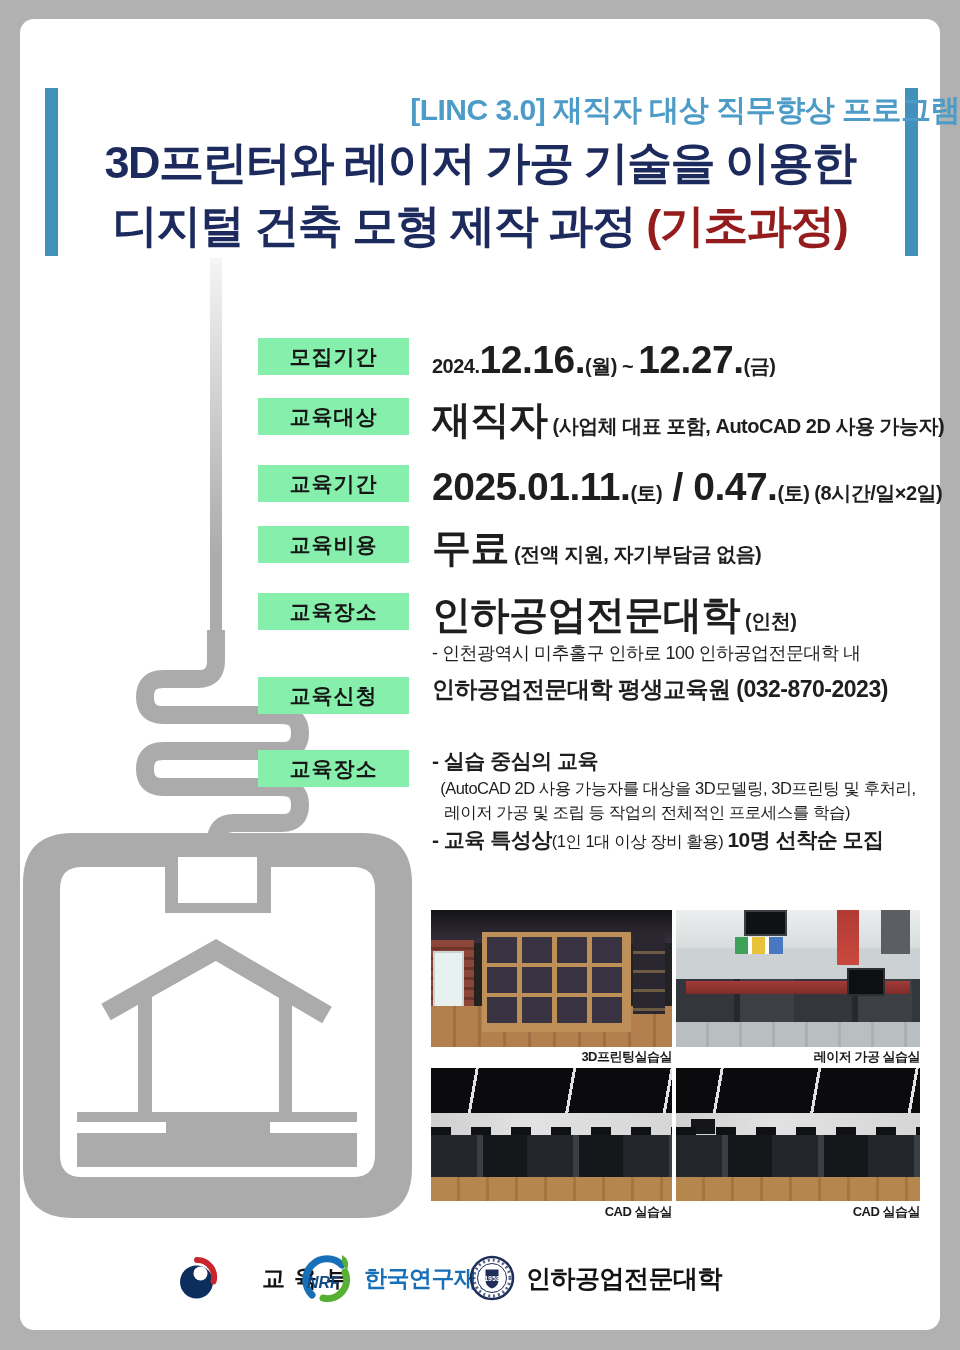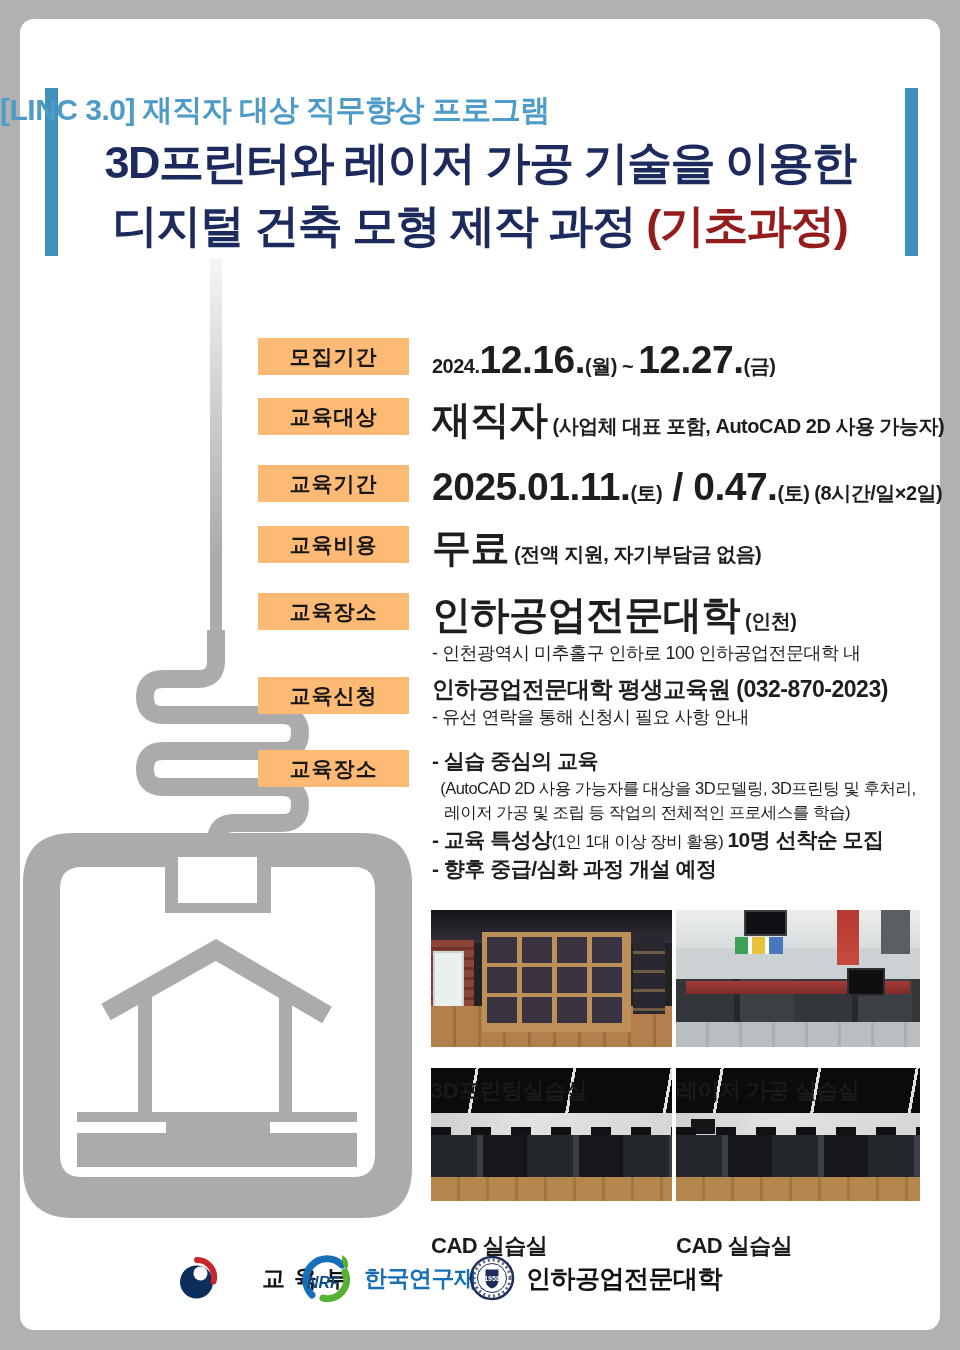--- a/index.html
+++ b/index.html
@@ -4,55 +4,55 @@
 <style>
   html,body{margin:0;padding:0;background:#9a9a9a;}
   .poster{position:relative;width:960px;height:1350px;background:#b1b1b1;overflow:hidden;
           font-family:"Liberation Sans","DejaVu Sans",sans-serif;}
   .card{position:absolute;left:20px;top:19px;width:920px;height:1311px;background:#ffffff;border-radius:14px;}
 
   
   .vbar{position:absolute;top:88px;width:13px;height:168px;background:#4191bc;}
   .vbar.left{left:45px;}
   .vbar.right{left:905px;}
-  .badge{position:absolute;left:0;top:90px;width:100%;text-align:left;
+  .badge{position:absolute;left:0;top:90px;width:100%;text-align:right;
          font-size:30px;font-weight:800;color:#4d9cc8;letter-spacing:-0.5px;}
   .title1{position:absolute;left:0;top:133px;width:100%;text-align:center;
           font-size:45px;font-weight:800;color:#1d2a5e;letter-spacing:-1.5px;}
   .title2{position:absolute;left:0;top:196px;width:100%;text-align:center;
           font-size:45px;font-weight:800;color:#1d2a5e;letter-spacing:-1.5px;}
   .title2 .suffix{color:#951c1c;}
 
   
   .filament-start{position:absolute;left:210px;top:258px;width:12px;height:398px;
                   background:linear-gradient(180deg,#f5f5f5 0%,#d6d6d6 30%,#ababab 75%);}
   svg.printer{position:absolute;left:0;top:630px;}
 
   
   .row{position:absolute;left:258px;width:650px;}
-  .row .label{position:absolute;left:0;top:0;width:151px;height:37px;background:#fdba74;
+  .row .label{position:absolute;left:0;top:0;width:151px;height:37px;background:#86efac;
               color:#161616;font-size:21px;font-weight:800;text-align:center;line-height:37px;letter-spacing:1px;}
   .row .value{position:absolute;left:174px;top:-2px;width:490px;color:#1e1e1e;letter-spacing:-0.5px;}
   .row .line{white-space:pre;line-height:1.22;}
   .row .line + .line{margin-top:4px;}
   .s-xl{font-size:39px;font-weight:600;}
   .s-lg{font-size:23px;font-weight:600;}
   .s-md{font-size:20px;font-weight:700;}
   .s-sm{font-size:18px;font-weight:500;}
   .s-bm{font-size:21px;font-weight:600;}
   .s-bs{font-size:16.5px;font-weight:500;text-align:center;}
 
   
   .photo{position:absolute;overflow:hidden;background:#222;}
   .ph{position:absolute;}
   #p1{left:431px;top:910px;width:241px;height:137px;}
   #p2{left:676px;top:910px;width:244px;height:137px;}
   #p3{left:431px;top:1068px;width:241px;height:133px;}
   #p4{left:676px;top:1068px;width:244px;height:133px;}
-  .caption{position:absolute;text-align:left;font-size:22px;font-weight:600;color:#1a1a1a;letter-spacing:-0.5px;margin-top:28px;}
+  .caption{position:absolute;text-align:right;font-size:13px;font-weight:600;color:#1a1a1a;letter-spacing:-0.5px;}
   #cap1{left:431px;top:1048px;width:241px;}
   #cap2{left:676px;top:1048px;width:244px;}
   #cap3{left:431px;top:1203px;width:241px;}
   #cap4{left:676px;top:1203px;width:244px;}
 
   
   .p1-ceil{left:0;top:0;width:100%;height:24%;background:linear-gradient(180deg,#141317,#35303c);}
   .p1-brick{left:0;top:22%;width:18%;height:50%;background:repeating-linear-gradient(180deg,#8c4638 0 7px,#69created 0);}
   .p1-brick{background:repeating-linear-gradient(180deg,#8c4638 0 7px,#6e342a 7px 10px);}
   .p1-door{left:1%;top:30%;width:11%;height:44%;background:#e9f1f0;border:2px solid #c9d4d2;}
@@ -156,31 +156,29 @@
         <div class="label">교육장소</div>
         <div class="value">
           <div class="line"><span class="s-xl">인하공업전문대학</span><span class="s-md"> (인천)</span></div>
           <div class="line"><span class="s-sm">- 인천광역시 미추홀구 인하로 100 인하공업전문대학 내</span></div>
         </div>
       </div>
       <div class="row" style="top: 677px;">
         <div class="label">교육신청</div>
         <div class="value">
           <div class="line"><span class="s-lg">인하공업전문대학 평생교육원 (032-870-2023)</span></div>
-          <div class="line"><span class="s-sm">- 유선 연락을 통해 신청시 필요 사항 안내</span></div>
         </div>
       </div>
       <div class="row" style="top: 750px;">
         <div class="label">교육장소</div>
         <div class="value">
           <div class="line"><span class="s-bm">- 실습 중심의 교육</span></div>
           <div class="line"><span class="s-bs">  (AutoCAD 2D 사용 가능자를 대상을 3D모델링, 3D프린팅 및 후처리,</span></div>
           <div class="line"><span class="s-bs">   레이저 가공 및 조립 등 작업의 전체적인 프로세스를 학습)</span></div>
           <div class="line"><span class="s-bm">- 교육 특성상</span><span class="s-bs">(1인 1대 이상 장비 활용) </span><span class="s-bm">10명 선착순 모집</span></div>
-          <div class="line"><span class="s-bm">- 향후 중급/심화 과정 개설 예정</span></div>
         </div>
       </div>
     </div>
 
   <div class="photo" id="p1">
     <div class="ph p1-ceil"></div>
     <div class="ph p1-brick"></div>
     <div class="ph p1-door"></div>
     <div class="ph p1-floor"></div>
     <div class="ph p1-shelf"></div>

